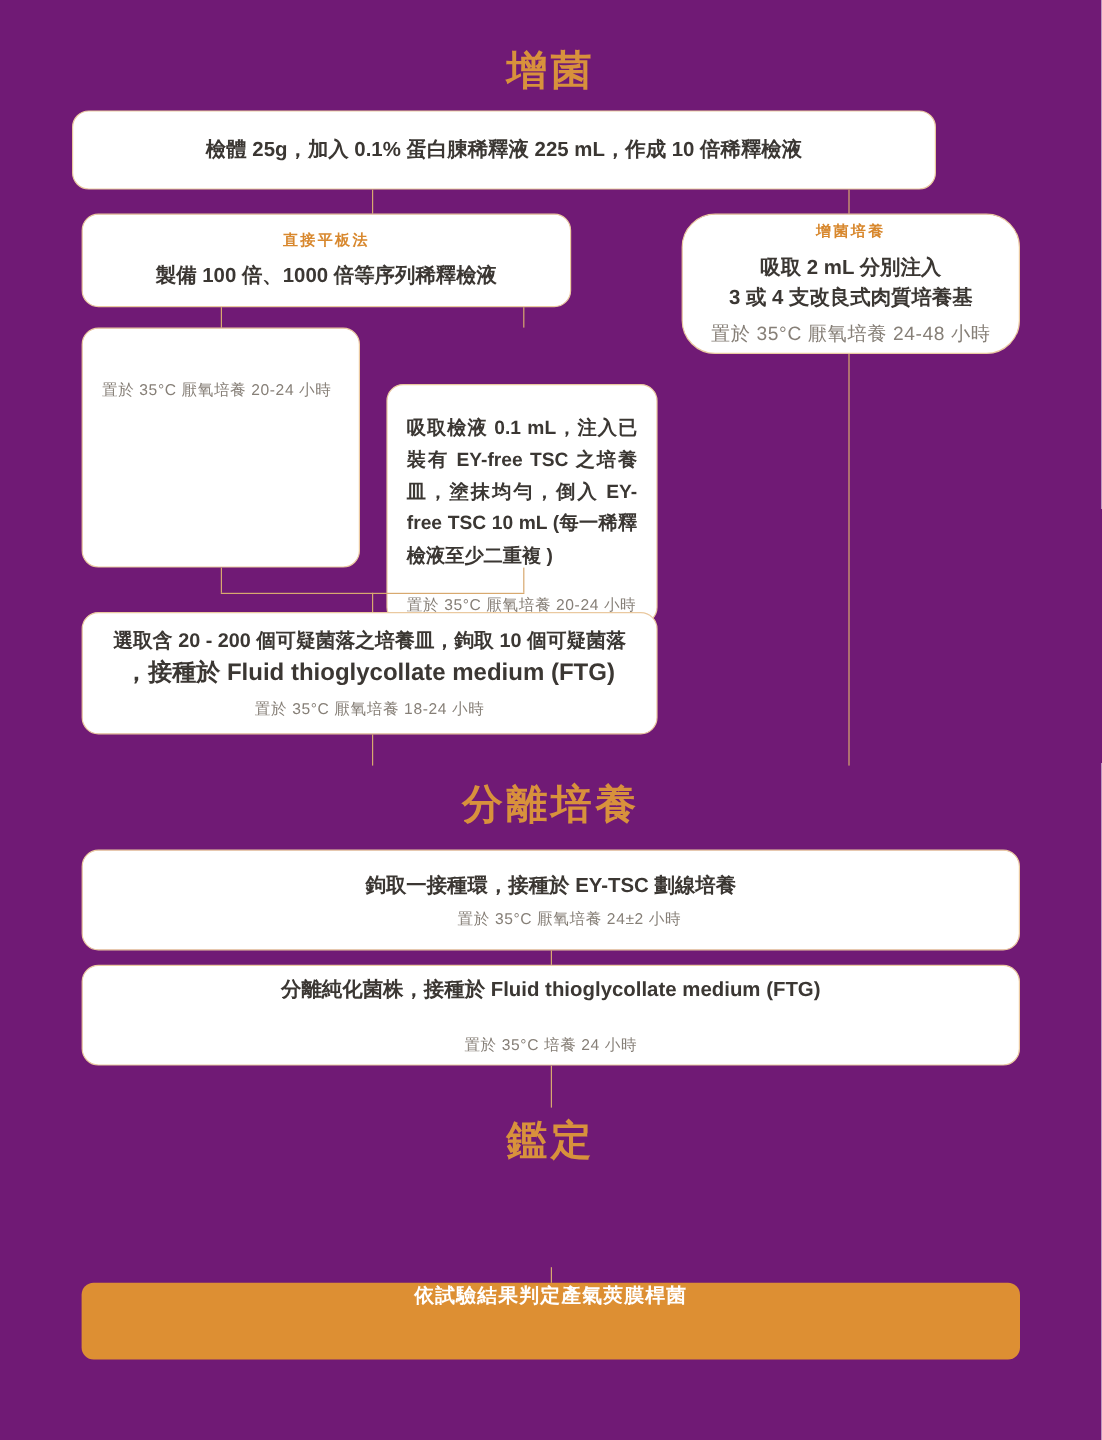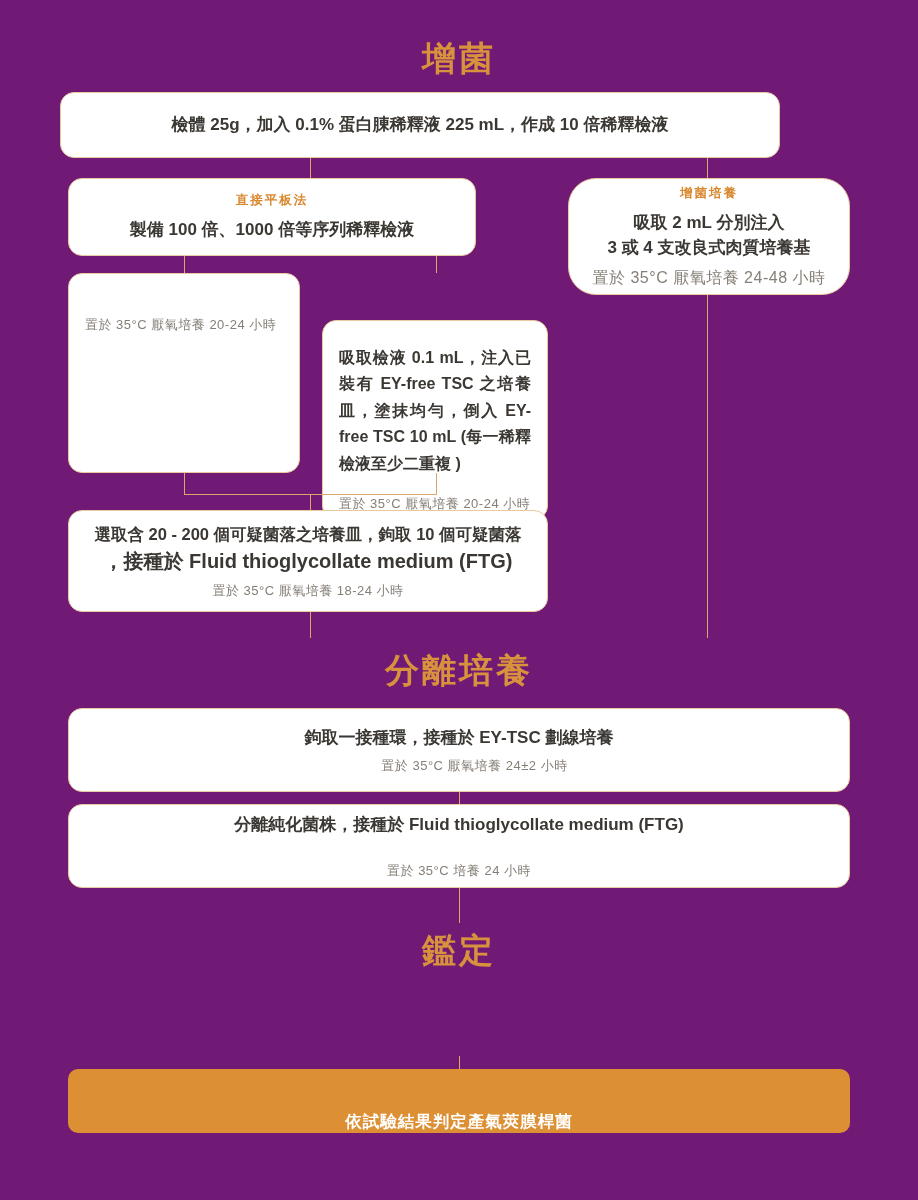--- a/index.html
+++ b/index.html
@@ -68,21 +68,21 @@
   .connector{
     position:absolute;
     background:#d8a96f;
   }
   .result-box{
     position:absolute;
     box-sizing:border-box;
     background:#dd8f33;
     border-radius:10px;
     display:flex;
-    align-items:flex-end;
+    align-items:flex-start;
     justify-content:center;
   }
   .result-box .main-text{
     color:#ffffff;
     font-weight:700;
     font-size:16.5px;
     letter-spacing:1px;
   }
 </style>
 </head>

